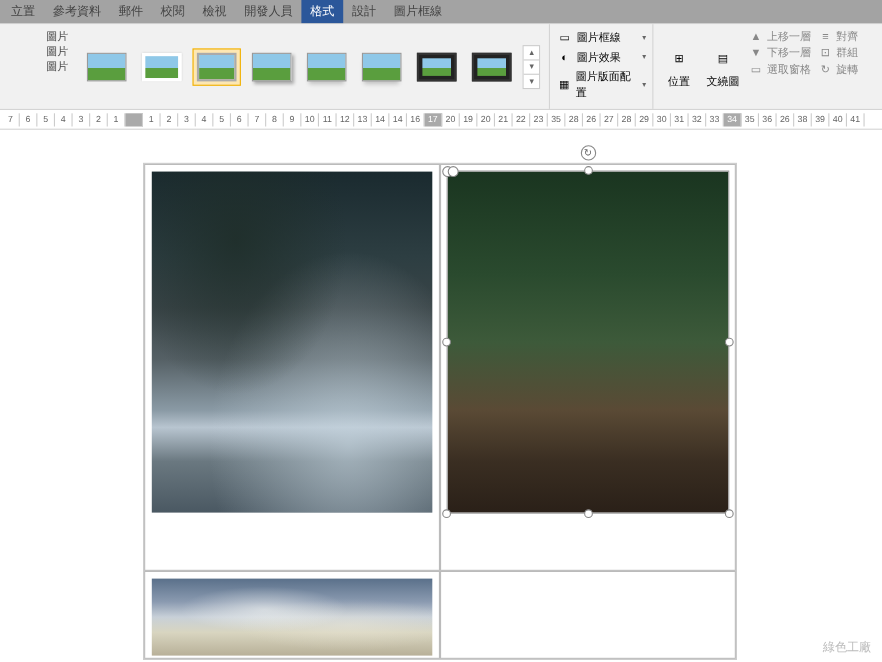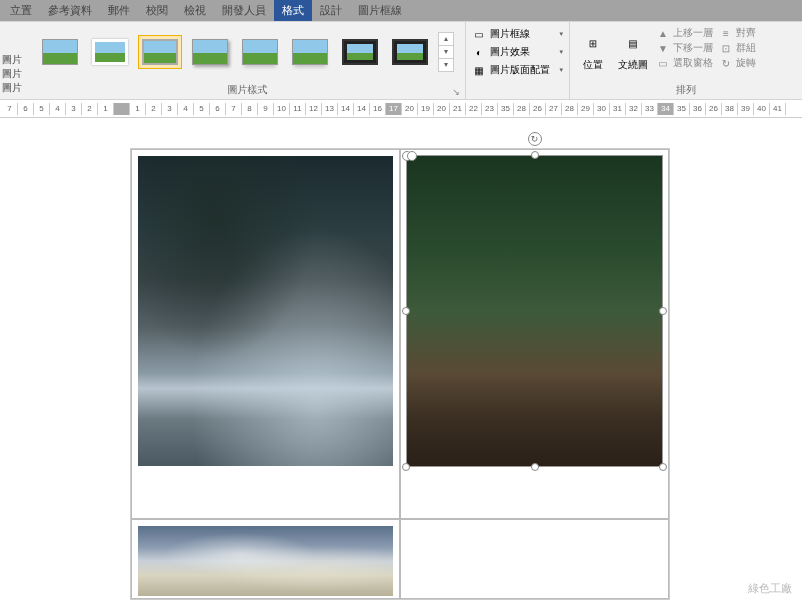--- a/index.html
+++ b/index.html
@@ -3,21 +3,21 @@
 <meta charset="utf-8">
 <style>
   * { box-sizing: border-box; margin: 0; padding: 0; }
   body { font-family: "Microsoft YaHei", "PingFang TC", sans-serif; font-size: 11px; background: #fff; overflow: hidden; width: 802px; height: 602px; position: relative; }
   
   .tabs { display: flex; height: 22px; background: #a3a3a3; border-bottom: 1px solid #d4d4d4; padding-left: 2px; }
   .tab { padding: 3px 8px; color: #444; cursor: pointer; }
   .tab.active { background: #2b579a; color: #fff; }
   
   .ribbon { display: flex; height: 78px; background: #f1f1f1; border-bottom: 1px solid #d4d4d4; }
-  .ribbon-left { width: 30px; display: flex; flex-direction: column; justify-content: flex-end; padding: 4px 2px; font-size: 10px; color: #444; }
+  .ribbon-left { width: 30px; display: flex; flex-direction: column; justify-content: flex-start; padding: 4px 2px; font-size: 10px; color: #444; margin-left: 40px; }
   .ribbon-left div { white-space: nowrap; }
   
   .styles-group { flex: 1; display: flex; flex-direction: column; border-right: 1px solid #d4d4d4; }
   .styles-row { display: flex; gap: 6px; padding: 6px 8px; align-items: center; flex: 1; }
   .style-thumb { width: 44px; height: 34px; border: 1px solid transparent; display: flex; align-items: center; justify-content: center; cursor: pointer; position: relative; }
   .style-thumb.selected { border: 1px solid #f0b000; background: #fde7b3; }
   .thumb-inner { width: 36px; height: 26px; background: linear-gradient(to bottom, #8fc8e8 0%, #8fc8e8 55%, #5a9e3e 55%, #5a9e3e 100%); border: 1px solid #999; position: relative; }
   .thumb-inner.dark { background: #222; border: 2px solid #333; }
   .thumb-inner.dark::after { content: ""; position: absolute; inset: 3px; background: linear-gradient(to bottom, #8fc8e8 0%, #8fc8e8 55%, #5a9e3e 55%, #5a9e3e 100%); }
   .thumb-inner.white-border { border: 3px solid #fff; box-shadow: 0 0 2px rgba(0,0,0,0.3); }
@@ -120,24 +120,20 @@
         </div>
       <div class="style-thumb">
           <div class="thumb-inner dark"></div>
         </div>
       <div class="styles-more">
           <span>▴</span>
           <span>▾</span>
           <span>▾</span>
         </div>
     </div>
-    <div class="group-label">
-      <span>圖片樣式</span>
-      <span class="dialog-launch">↘</span>
-    </div>
   </div>
 
   <div class="pic-options">
     <div class="pic-opt">
       <span class="ico">▭</span>
       <span>圖片框線</span>
         <span class="dd">▾</span>
     </div>
     <div class="pic-opt">
       <span class="ico">◐</span>
@@ -183,21 +179,20 @@
         <div class="arrange-small">
             <span class="ico">⊡</span>
             <span>群組</span>
           </div>
         <div class="arrange-small">
             <span class="ico">↻</span>
             <span>旋轉</span>
           </div>
       </div>
     </div>
-    <div class="group-label">排列</div>
   </div>
 </div>
 
 <div class="ruler-h" id="ruler">
     <div class="tick">7</div>
     <div class="tick">6</div>
     <div class="tick">5</div>
     <div class="tick">4</div>
     <div class="tick">3</div>
     <div class="tick">2</div>

